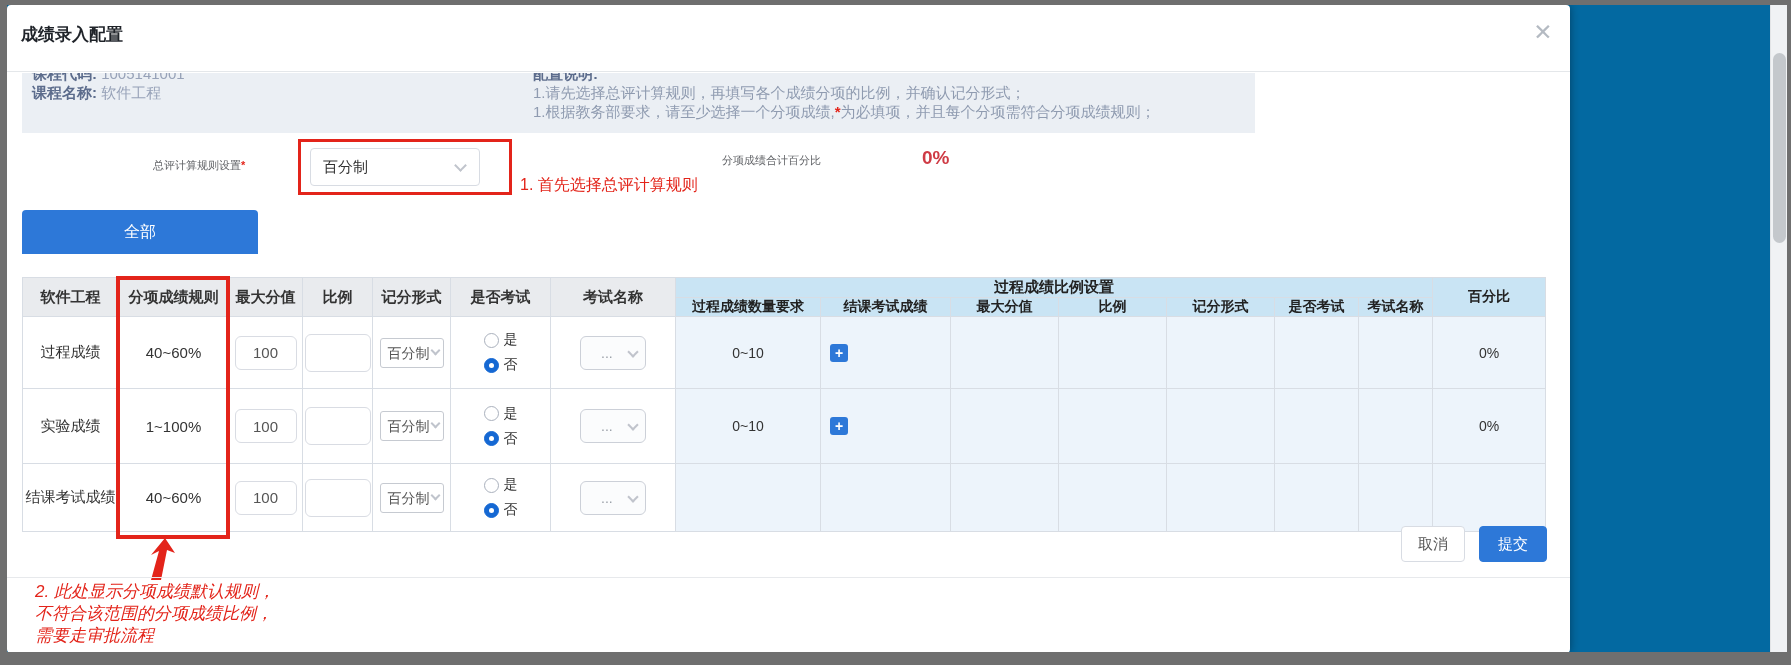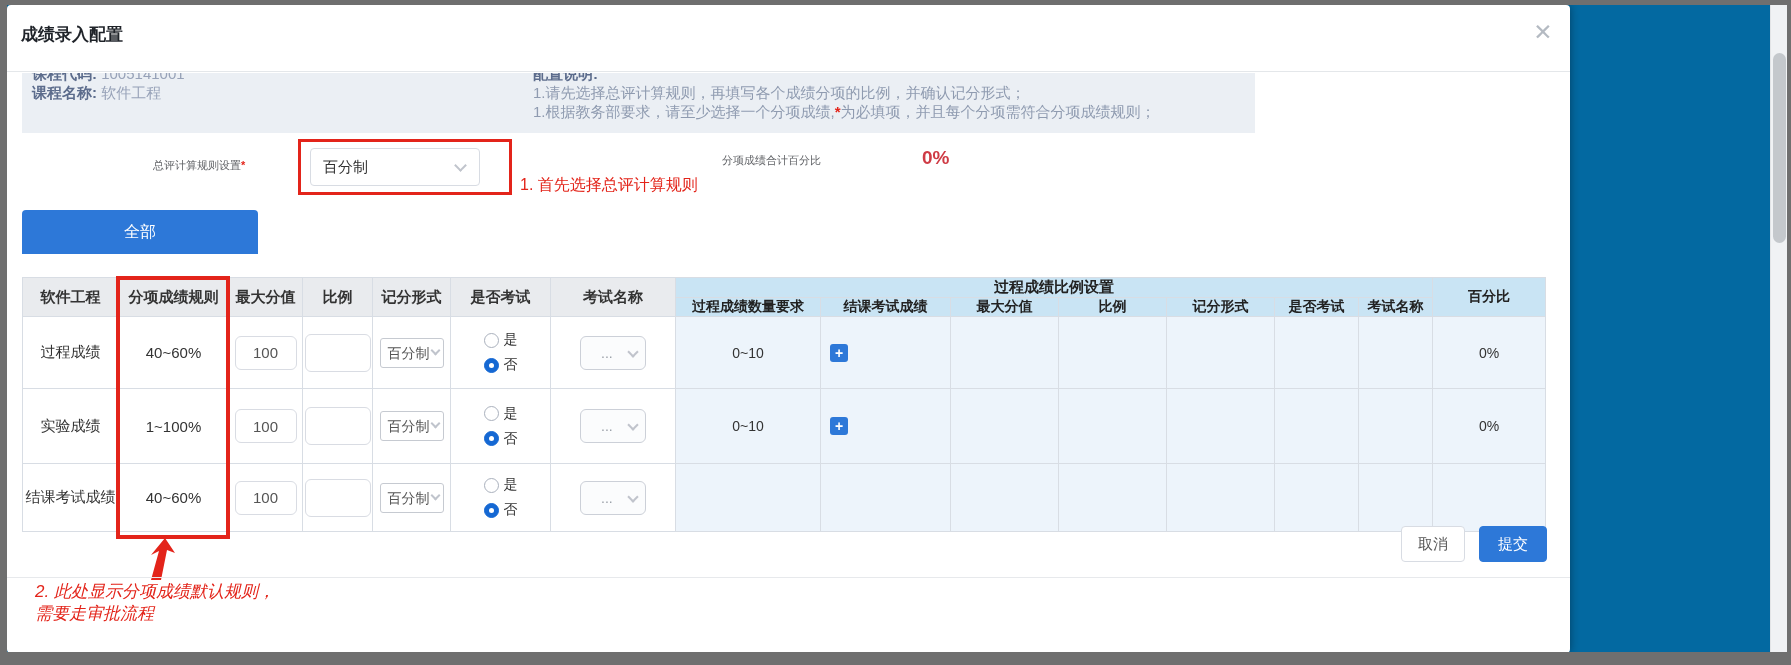--- a/index.html
+++ b/index.html
@@ -266,20 +266,21 @@
     </table>
 
     <div class="ann-box2"></div>
     <svg class="ann-arrow" width="46" height="42" viewBox="0 0 46 42">
       <path d="M30 0 L40 15 L32 12 L26 42 L16 42 L24 13 L16 17 Z" fill="#e3241a"></path>
     </svg>
 
     <div class="footer-line"></div>
     <div class="ann-text2">
       <div>2. 此处显示分项成绩默认规则，</div>
+      <div>不符合该范围的分项成绩比例，</div>
       <div>需要走审批流程</div>
     </div>
 
     <button class="btn cancel">取消</button>
     <button class="btn submit">提交</button>
   </div>
 
   <div class="pg-scroll">
     <div class="pg-thumb"></div>
   </div>

